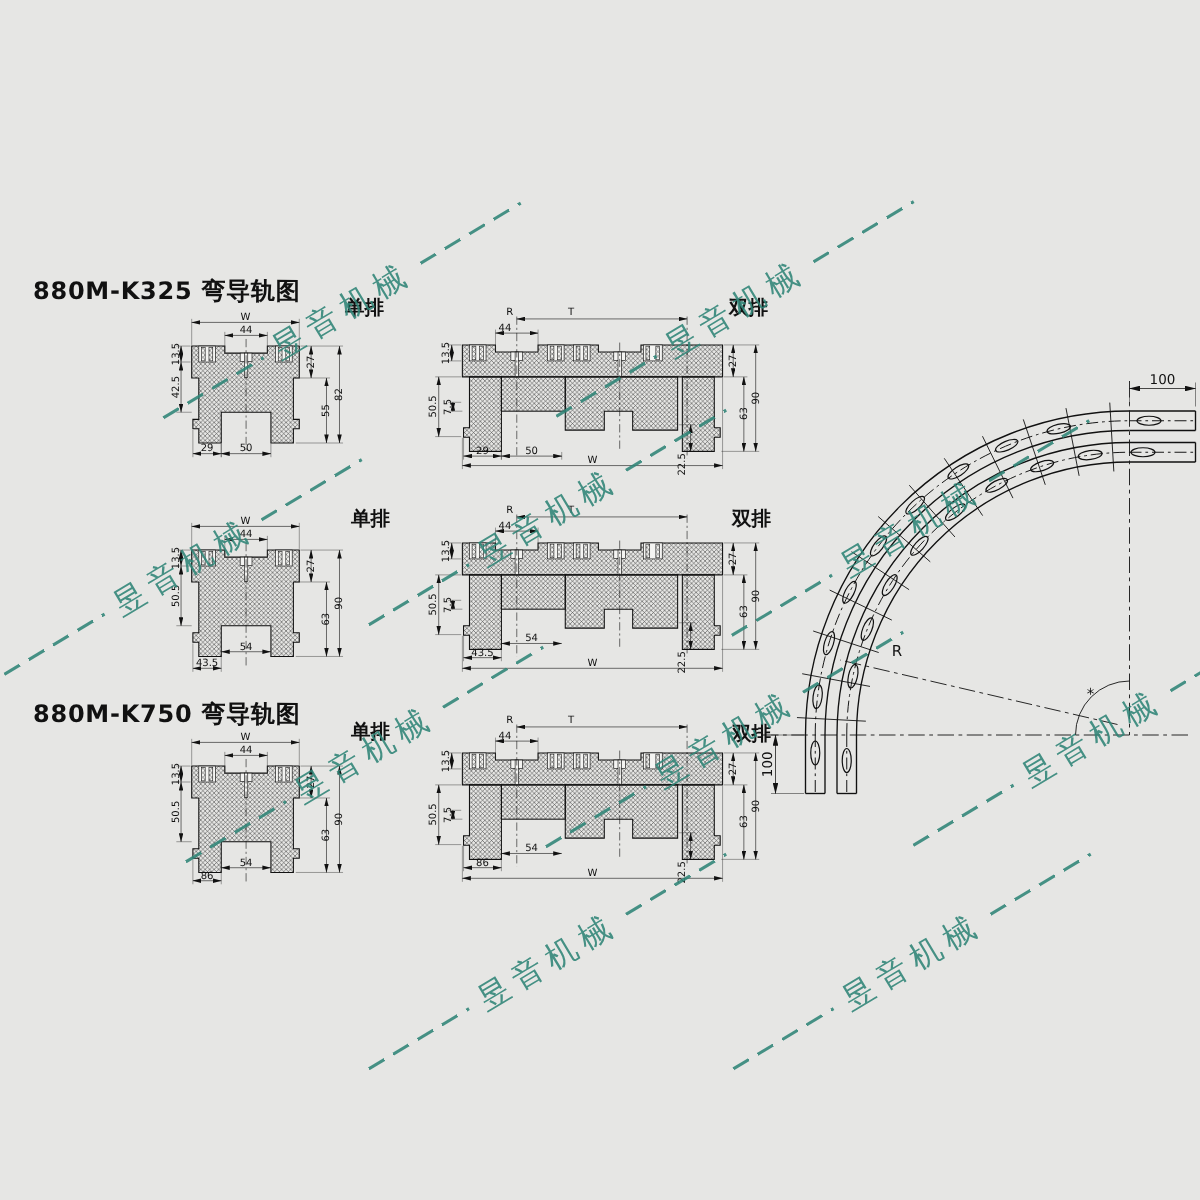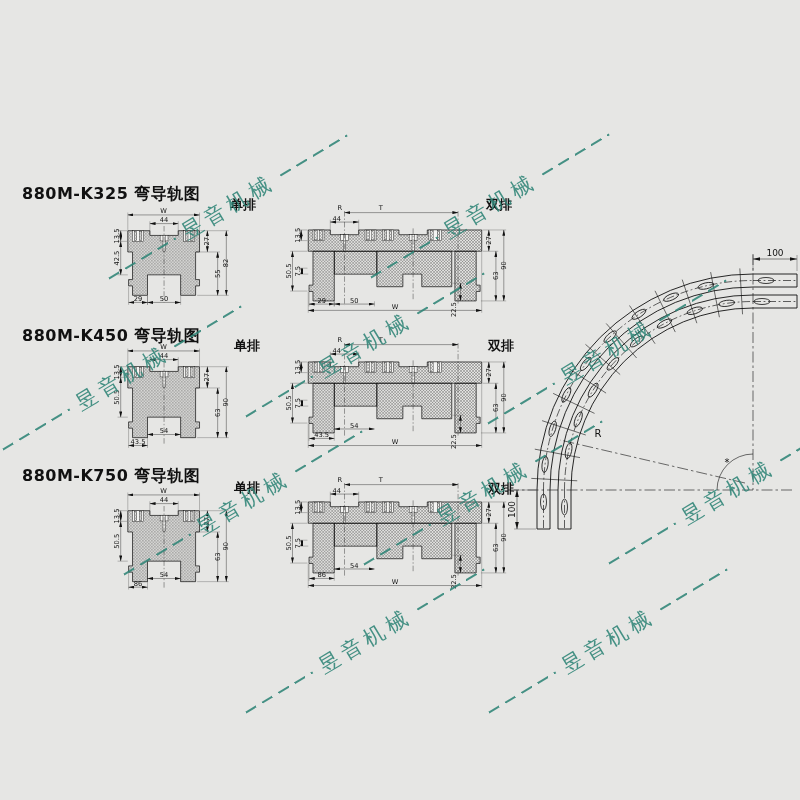--- a/index.html
+++ b/index.html
@@ -36,21 +36,20 @@
       <pattern id="hp" patternUnits="userSpaceOnUse" width="3.8" height="3.8">
         <path d="M0,3.8 L3.8,0 M0,0 L3.8,3.8" stroke="#3a3a3a" stroke-width="0.45"></path>
       </pattern>
       <marker id="ar" markerUnits="userSpaceOnUse" markerWidth="7.5" markerHeight="3.8" refX="7.2" refY="1.9" orient="auto-start-reverse">
         <path d="M0,0 L7.5,1.9 L0,3.8 Z" fill="#111"></path>
       </marker>
     </defs>
   </svg>
 
   <div class="title" style="left:22px;top:184px;">880M-K325 弯导轨图</div>
-  <div class="title" style="left:22px;top:326px;">880M-K450 弯导轨图</div>
   <div class="title" style="left:22px;top:466px;">880M-K750 弯导轨图</div>
 
   <div class="rowlab" style="left:202px;top:196px;">单排</div>
   <div class="rowlab" style="left:206px;top:337px;">单排</div>
   <div class="rowlab" style="left:206px;top:479px;">单排</div>
   <div class="rowlab" style="left:458px;top:196px;">双排</div>
   <div class="rowlab" style="left:460px;top:337px;">双排</div>
   <div class="rowlab" style="left:460px;top:480px;">双排</div>
 
   <svg id="sv-s0" style="left:101px;top:202px;" width="134" height="111" viewBox="-34 -36 170 140">

